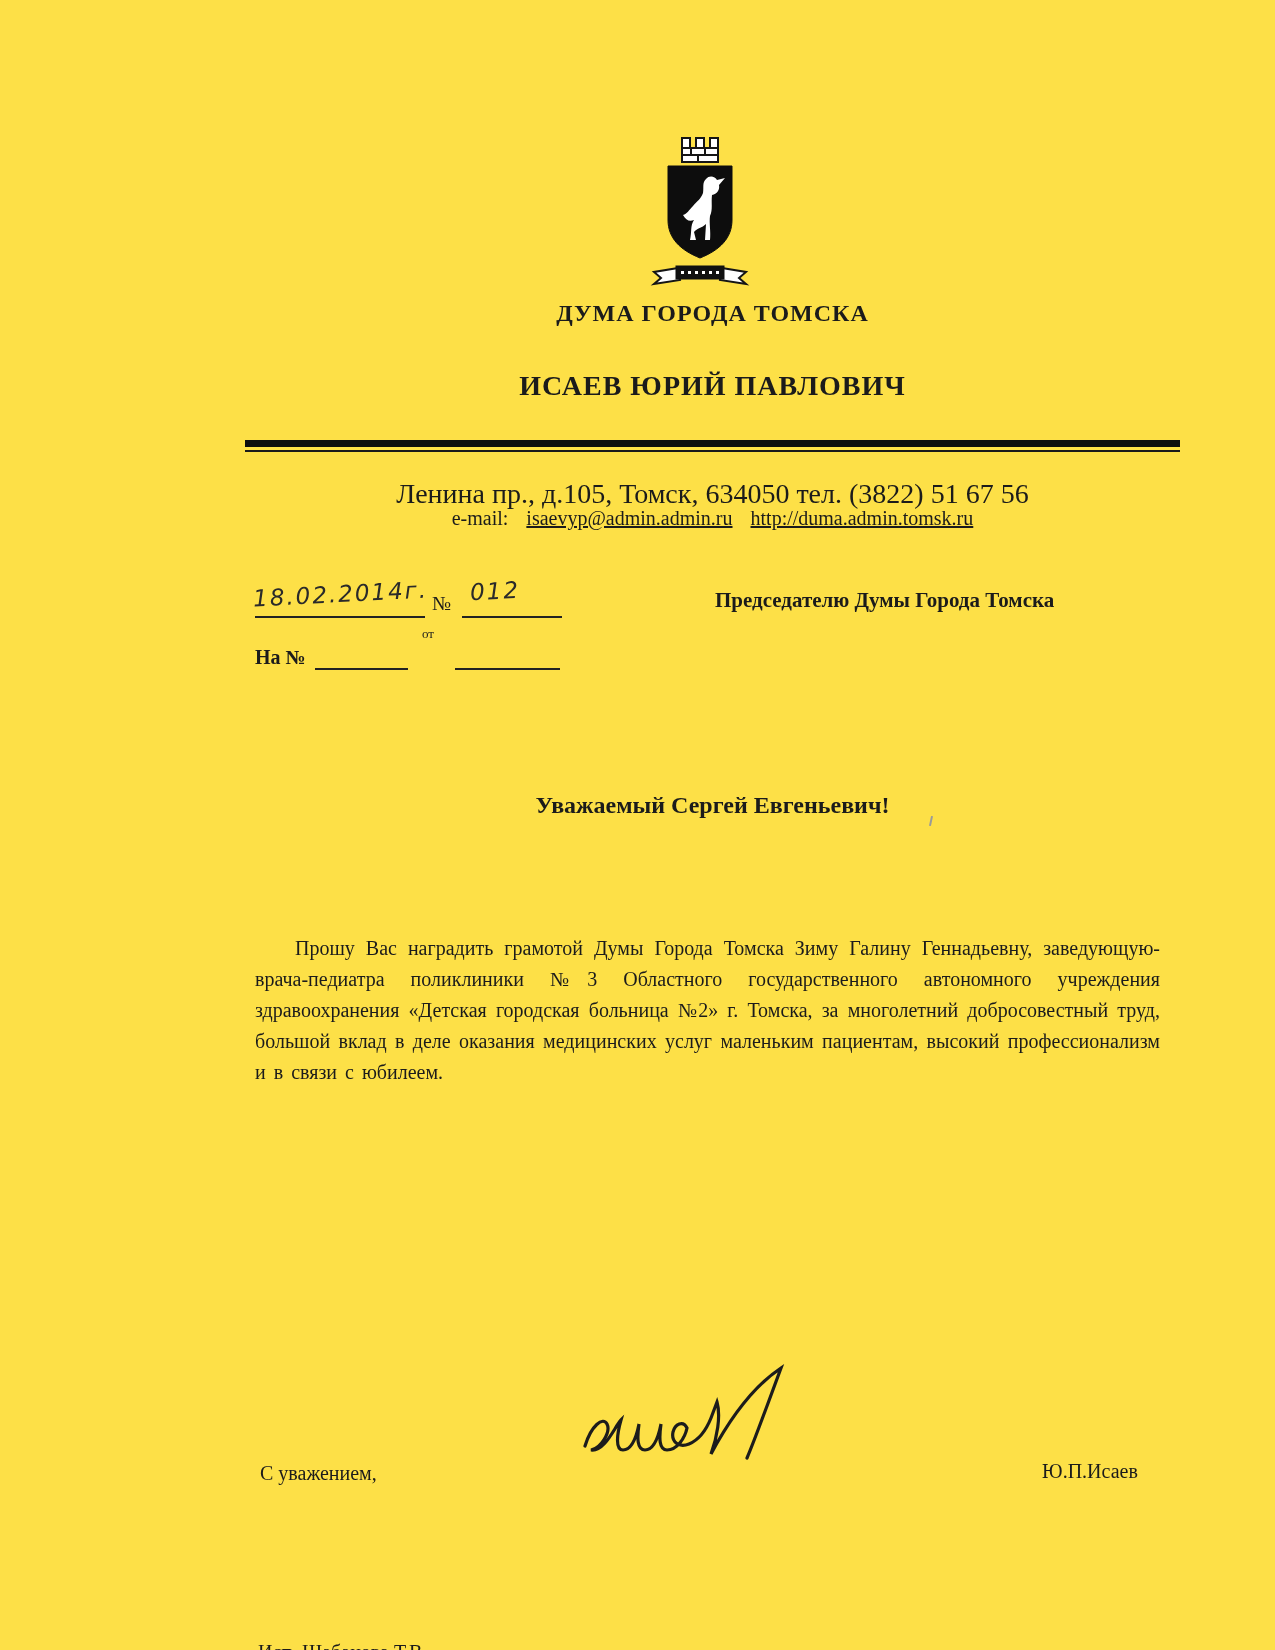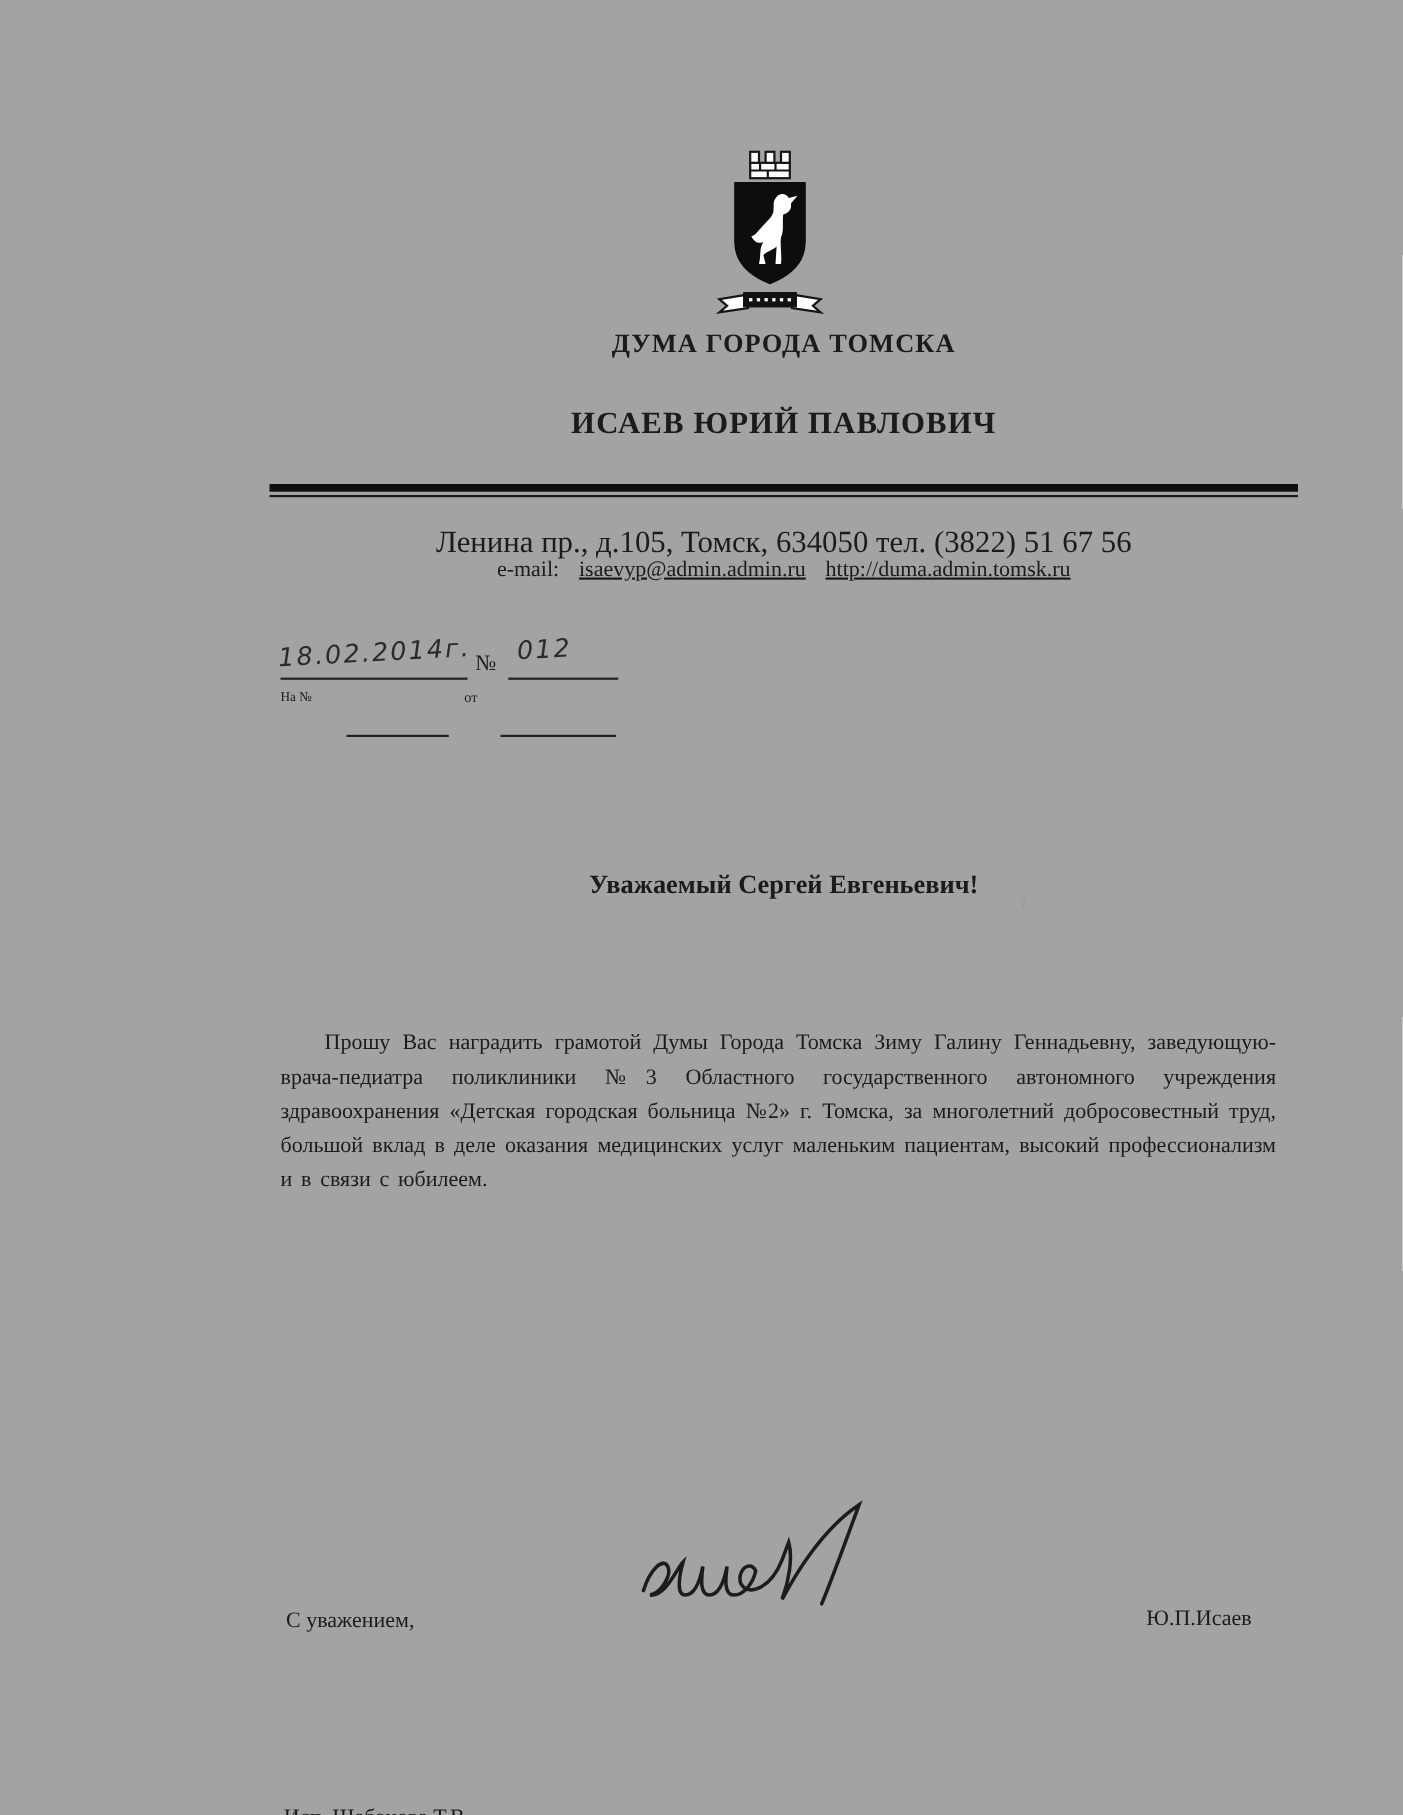--- a/index.html
+++ b/index.html
@@ -1,20 +1,20 @@
 <!DOCTYPE html>
 <html><head>
 <meta charset="utf-8">
 <style>
   html,body{margin:0;padding:0;background:#e8e8e8;}
   .page{
     position:relative;
     width:1275px;height:1650px;
     margin:0 auto;
-    background:#a3a3a3;
+    background:#fde047;
     overflow:hidden;
     font-family:"Liberation Serif", serif;
     color:#1b1b1b;
   }
   .abs{position:absolute;}
 
   
   .crest{left:648px;top:136px;width:104px;height:154px;}
   .org-title{left:245px;top:300px;width:935px;text-align:center;
     font-size:24px;font-weight:bold;letter-spacing:1px;}
@@ -40,21 +40,21 @@
     display:inline-block;
     letter-spacing:2px;
     white-space:nowrap;
   }
   .date-underline{left:255px;top:586px;width:170px;height:30px;border-bottom:2px solid #222;}
   .date-hand{left:253px;top:581px;}
   .number-label{left:432px;top:592px;font-size:20px;}
   .number-underline{left:462px;top:586px;width:100px;height:30px;border-bottom:2px solid #222;}
   .number-hand{left:470px;top:578px;}
 
-  .na-label{left:255px;top:626px;font-size:12px;}
+  .na-label{left:255px;top:646px;font-size:20px;font-weight:bold;}
   .na-underline{left:315px;top:644px;width:93px;height:24px;border-bottom:2px solid #222;}
   .ot-label{left:422px;top:626px;font-size:13px;}
   .ot-underline{left:455px;top:644px;width:105px;height:24px;border-bottom:2px solid #222;}
 
   .recipient{left:715px;top:586px;width:450px;font-size:21px;font-weight:bold;line-height:29px;}
 
   
   .salutation{left:245px;top:792px;width:935px;text-align:center;
     font-size:24px;font-weight:bold;}
   .scan-artifact-mark{left:930px;top:816px;width:2px;height:10px;background:#9a9a9a;
@@ -127,20 +127,21 @@
   <div class="abs number-label">№</div>
   <div class="abs number-underline"></div>
   <div class="abs number-hand hand">012</div>
 
   <div class="abs na-label">На №</div>
   <div class="abs na-underline"></div>
   <div class="abs ot-label">от</div>
   <div class="abs ot-underline"></div>
 
   <div class="abs recipient">
+    <div>Председателю Думы Города Томска</div>
   </div>
 
   <div class="abs salutation">Уважаемый Сергей Евгеньевич!</div>
   <div class="abs scan-artifact-mark"></div>
 
   <div class="abs body-par">Прошу Вас наградить грамотой Думы Города Томска Зиму Галину Геннадьевну, заведующую-врача-педиатра поликлиники №3 Областного государственного автономного учреждения здравоохранения «Детская городская больница №2» г. Томска, за многолетний добросовестный труд, большой вклад в деле оказания медицинских услуг маленьким пациентам, высокий профессионализм и в связи с юбилеем.</div>
 
   <div class="abs closing">С уважением,</div>
 
   <svg class="abs signature" viewBox="0 0 250 115" xmlns="http://www.w3.org/2000/svg">

